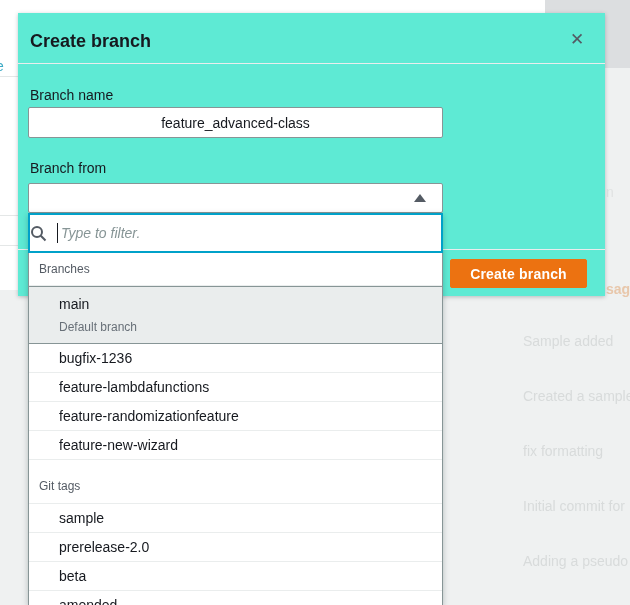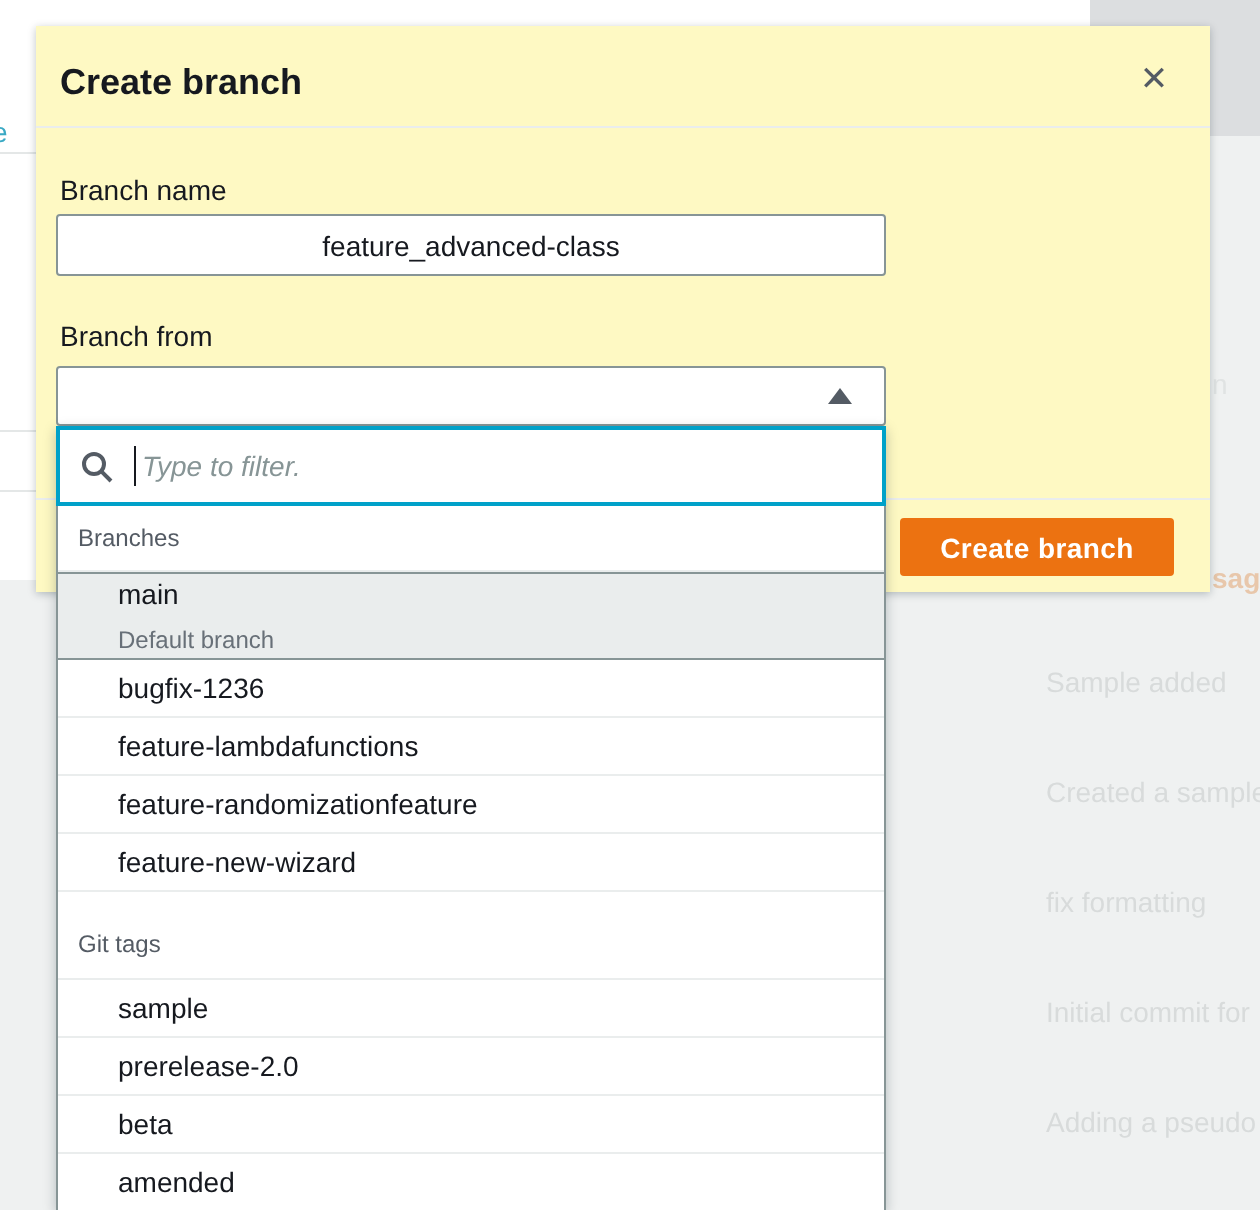--- a/index.html
+++ b/index.html
@@ -15,21 +15,21 @@
   .bg-strip-top{position:absolute;left:545px;top:0;width:85px;height:13px;background:#dcdee0;}
   .bg-strip-right{position:absolute;left:605px;top:13px;width:25px;height:55px;background:#dcdee0;}
   .bg-line{position:absolute;left:0;width:18px;height:1px;background:#e4e7e7;}
   .bg-frag-teal{position:absolute;left:-4px;top:58px;font-size:14px;color:#3aa9c4;}
   .bg-frag-n{position:absolute;left:606px;top:184px;font-size:14px;color:#e0e3e3;}
   .bg-frag-sage{position:absolute;left:606px;top:281px;font-size:14px;color:#e8c7ab;font-weight:bold;}
   .bg-msgs{position:absolute;left:0;top:0;width:630px;height:605px;pointer-events:none;}
   .bg-msg{position:absolute;left:523px;font-size:14px;color:#d8dbdb;white-space:nowrap;}
   
   .modal{
-    position:absolute;left:18px;top:13px;width:587px;height:283px;background:#fef9c3;
+    position:absolute;left:18px;top:13px;width:587px;height:283px;background:#5eead4;
     box-shadow:0 1px 4px rgba(0,28,36,0.25);z-index:10;box-sizing:border-box;
   }
   .modal-header{
     position:relative;height:51px;border-bottom:1px solid #eaeded;box-sizing:border-box;
   }
   .modal-title{
     position:absolute;left:12px;top:18px;font-size:18px;font-weight:700;color:#16191f;
   }
   .modal-close{
     position:absolute;right:18px;top:17px;width:20px;height:20px;
@@ -60,38 +60,38 @@
     display:flex;align-items:center;justify-content:center;cursor:pointer;letter-spacing:0.2px;
   }
   
   .dropdown{
     position:absolute;left:28px;top:213px;width:415px;height:392px;box-sizing:border-box;
     background:#ffffff;border:1px solid #879596;border-bottom:none;
     box-shadow:0 2px 6px rgba(0,28,36,0.25);z-index:20;
   }
   .filter-box{
     margin:-1px -1px 0 -1px;height:40px;box-sizing:border-box;
-    border:2px solid #00a1c9;background:#fff;display:flex;align-items:center;padding-left:10px;
+    border:2px solid #00a1c9;background:#fff;display:flex;align-items:center;padding-left:0;
   }
   .search-icon{width:17px;height:17px;flex:0 0 auto;}
   .filter-caret{width:1px;height:20px;background:#16191f;margin-left:10px;}
   .filter-placeholder{font-size:14px;font-style:italic;color:#879596;margin-left:3px;}
   .group-header{
     height:33px;box-sizing:border-box;border-bottom:1px solid #eaeded;
     font-size:12px;color:#545b64;padding-left:10px;display:flex;align-items:center;
   }
   .group:nth-of-type(2) .group-header{height:44px;padding-top:9px;}
   .opt{
     height:29px;box-sizing:border-box;border-bottom:1px solid #eaeded;
     padding-left:30px;display:flex;flex-direction:column;justify-content:center;cursor:pointer;
   }
   .opt-label{font-size:14px;color:#16191f;line-height:16px;}
   .opt-desc{font-size:12px;color:#687078;line-height:14px;margin-top:8px;}
   .opt.selected{
-    height:44px;background:#eaeded;border-top:1px solid #879596;border-bottom:1px solid #879596;
+    height:58px;background:#eaeded;border-top:1px solid #879596;border-bottom:1px solid #879596;
   }
 </style>
 </head>
 <body>
 
 <div class="bg-white-left"></div>
 <div class="bg-white-main"></div>
 <div class="bg-strip-top"></div>
 <div class="bg-strip-right"></div>
 <div class="bg-line" style="top:76px"></div>

